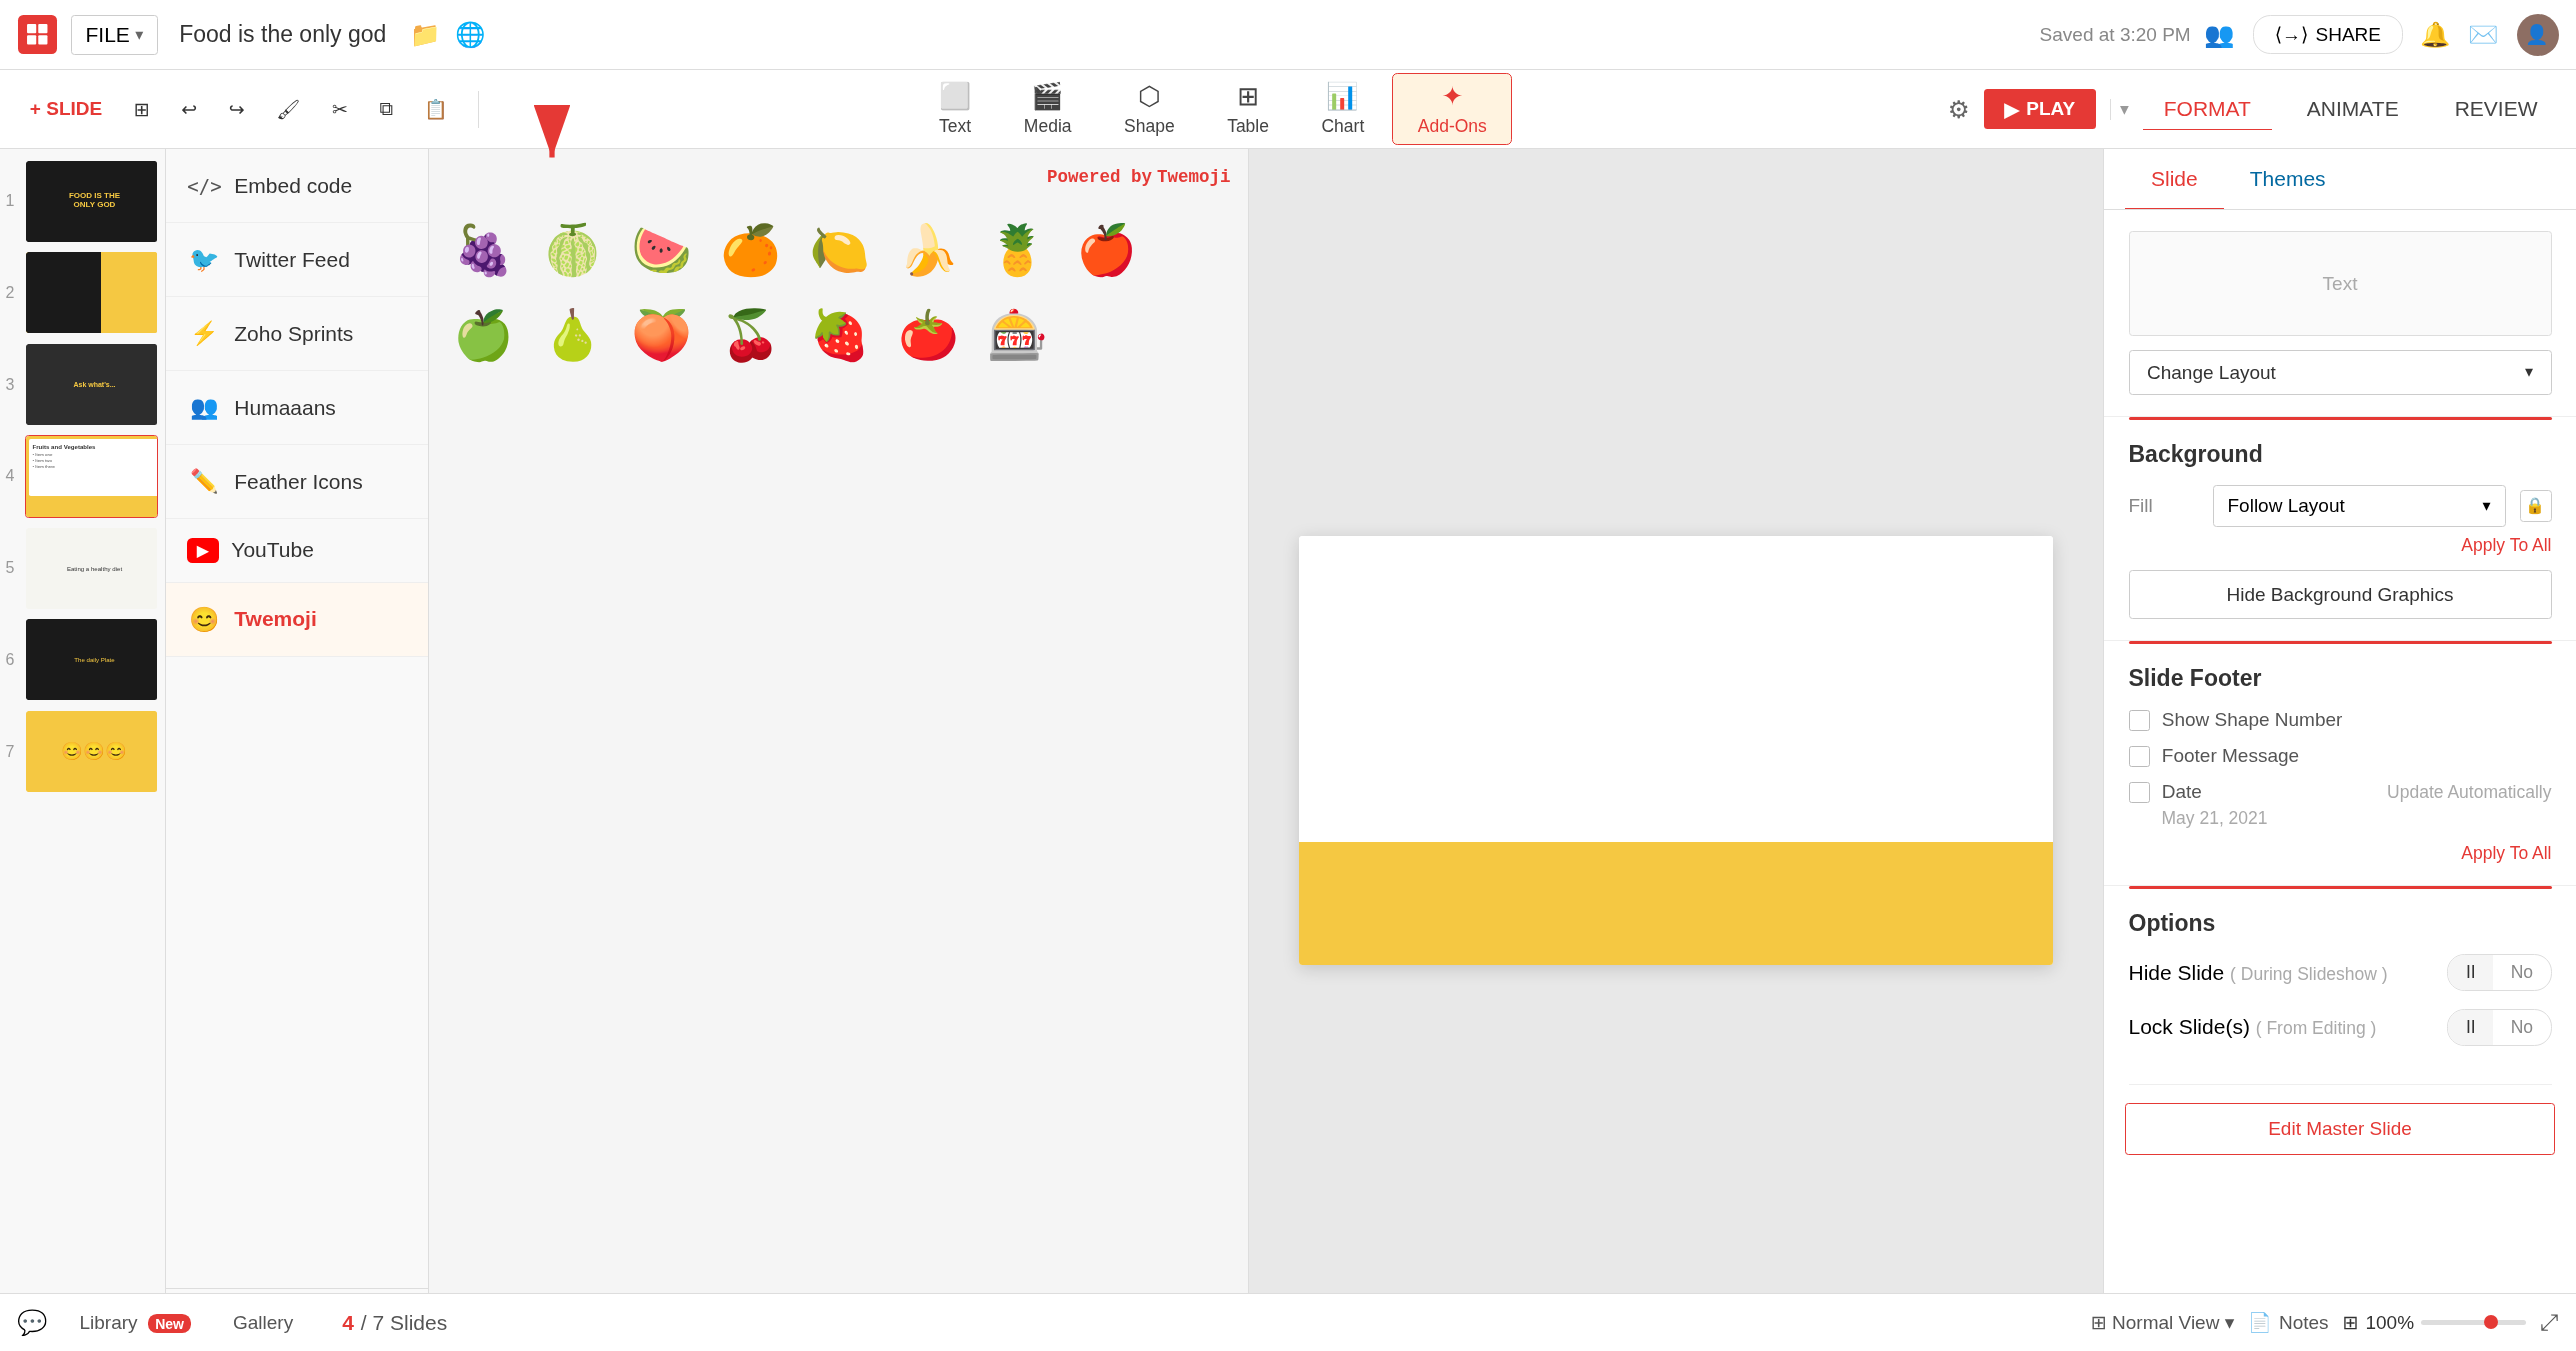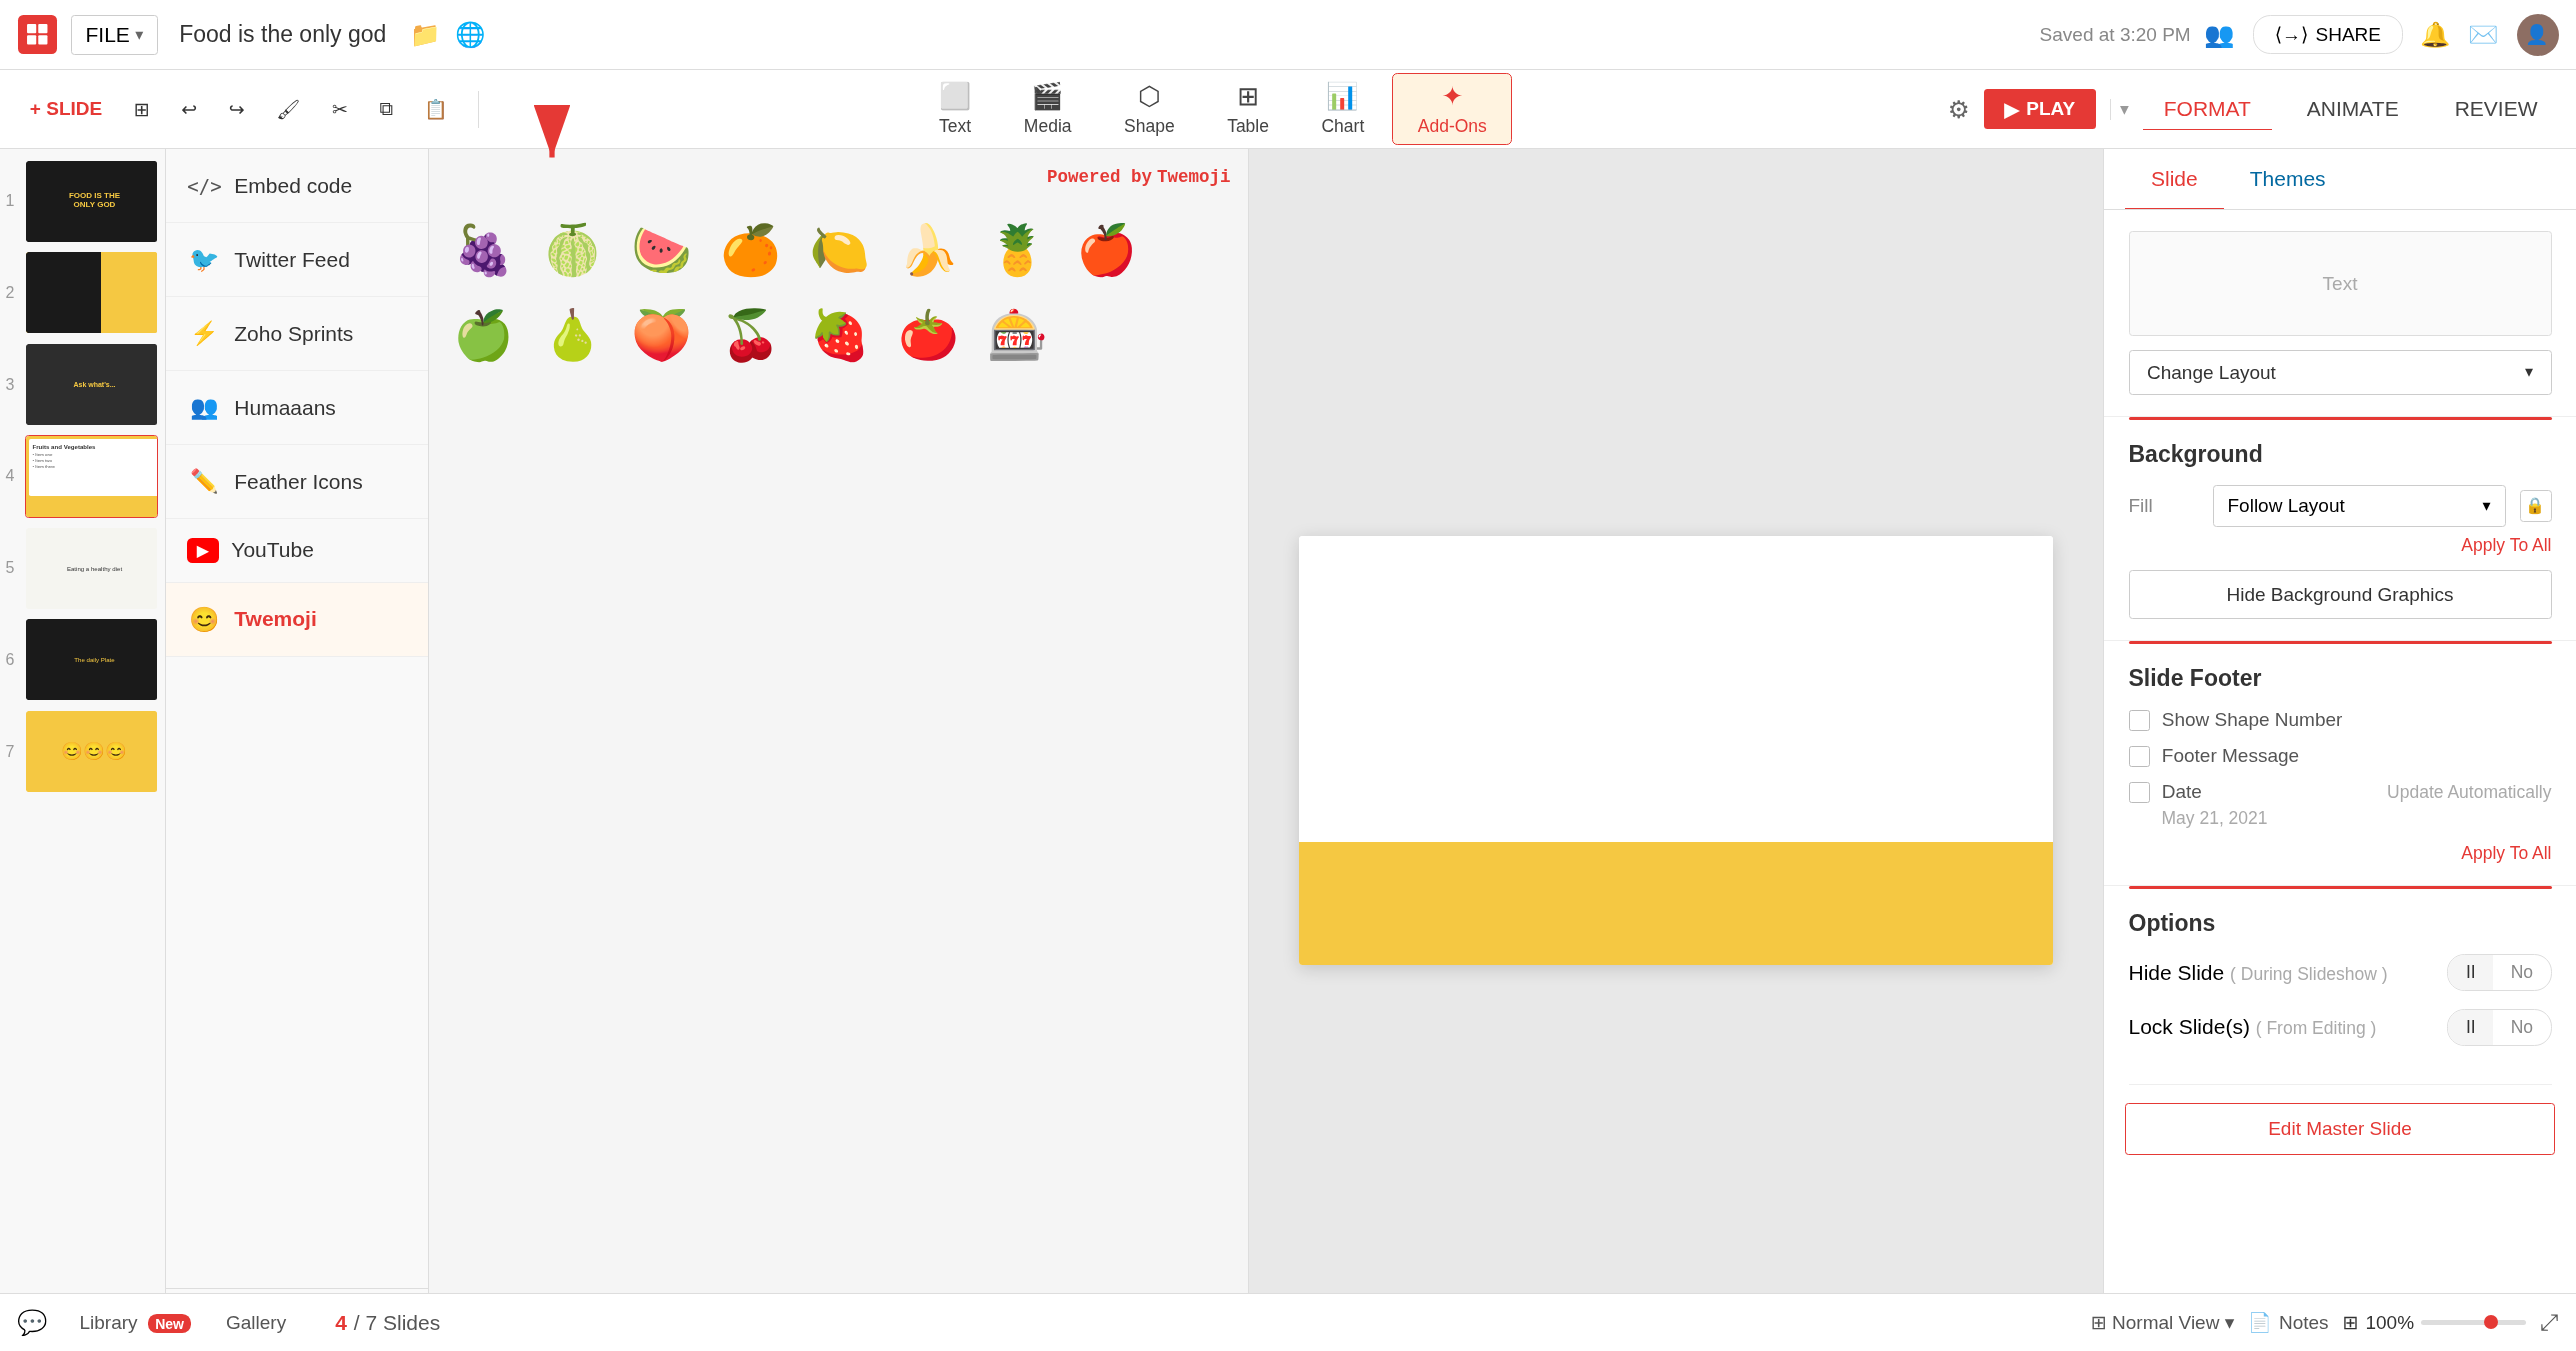--- a/index.html
+++ b/index.html
@@ -107,21 +107,21 @@
     .toggle { display: flex; align-items: center; border: 0.9px solid #ddd; border-radius: 17.5px; overflow: hidden; }
     .toggle-opt { padding: 7px 17.5px; font-size: 17.5px; cursor: pointer; color: #888; }
     .toggle-opt-active { background: #f5f5f5; color: #333; }
 
     .edit-master-btn { width: calc(100% - 42px); margin: 17.5px 21px; border: 0.9px solid #e53935; color: #e53935; border-radius: 3.5px; padding: 14px; font-size: 19px; cursor: pointer; background: #fff; text-align: center; }
 
     
     .bottom-bar { position: fixed; bottom: 0; left: 0; right: 0; height: 58px; background: #fff; border-top: 0.9px solid #ddd; display: flex; align-items: center; padding: 0 17.5px; gap: 14px; z-index: 50; }
     .chat-icon { font-size: 24.5px; color: #555; cursor: pointer; }
     .new-badge { background: #e53935; color: white; font-size: 14px; font-weight: 600; padding: 2.6px 8.8px; border-radius: 8.8px; }
-    .bottom-tabs { display: flex; }
+    .bottom-tabs { display: flex; gap: 7px; }
     .bottom-tab { padding: 7px 17.5px; font-size: 19px; cursor: pointer; color: #555; border-radius: 3.5px; }
     .bottom-right { margin-left: auto; display: flex; align-items: center; gap: 14px; }
     .notes-btn { display: flex; align-items: center; gap: 7px; font-size: 19px; color: #555; cursor: pointer; }
     .zoom-control { display: flex; align-items: center; gap: 7px; font-size: 19px; color: #333; }
     .zoom-slider { width: 105px; height: 5.3px; background: #ddd; border-radius: 2.6px; position: relative; }
     .zoom-thumb { position: absolute; left: 60%; top: -4.4px; width: 14px; height: 14px; background: #e53935; border-radius: 50%; }
     .fullscreen-btn { font-size: 23px; cursor: pointer; color: #555; }
     .normal-view { display: flex; align-items: center; gap: 5.3px; font-size: 19px; color: #555; cursor: pointer; }
     .view-icon { font-size: 19px; }
 

